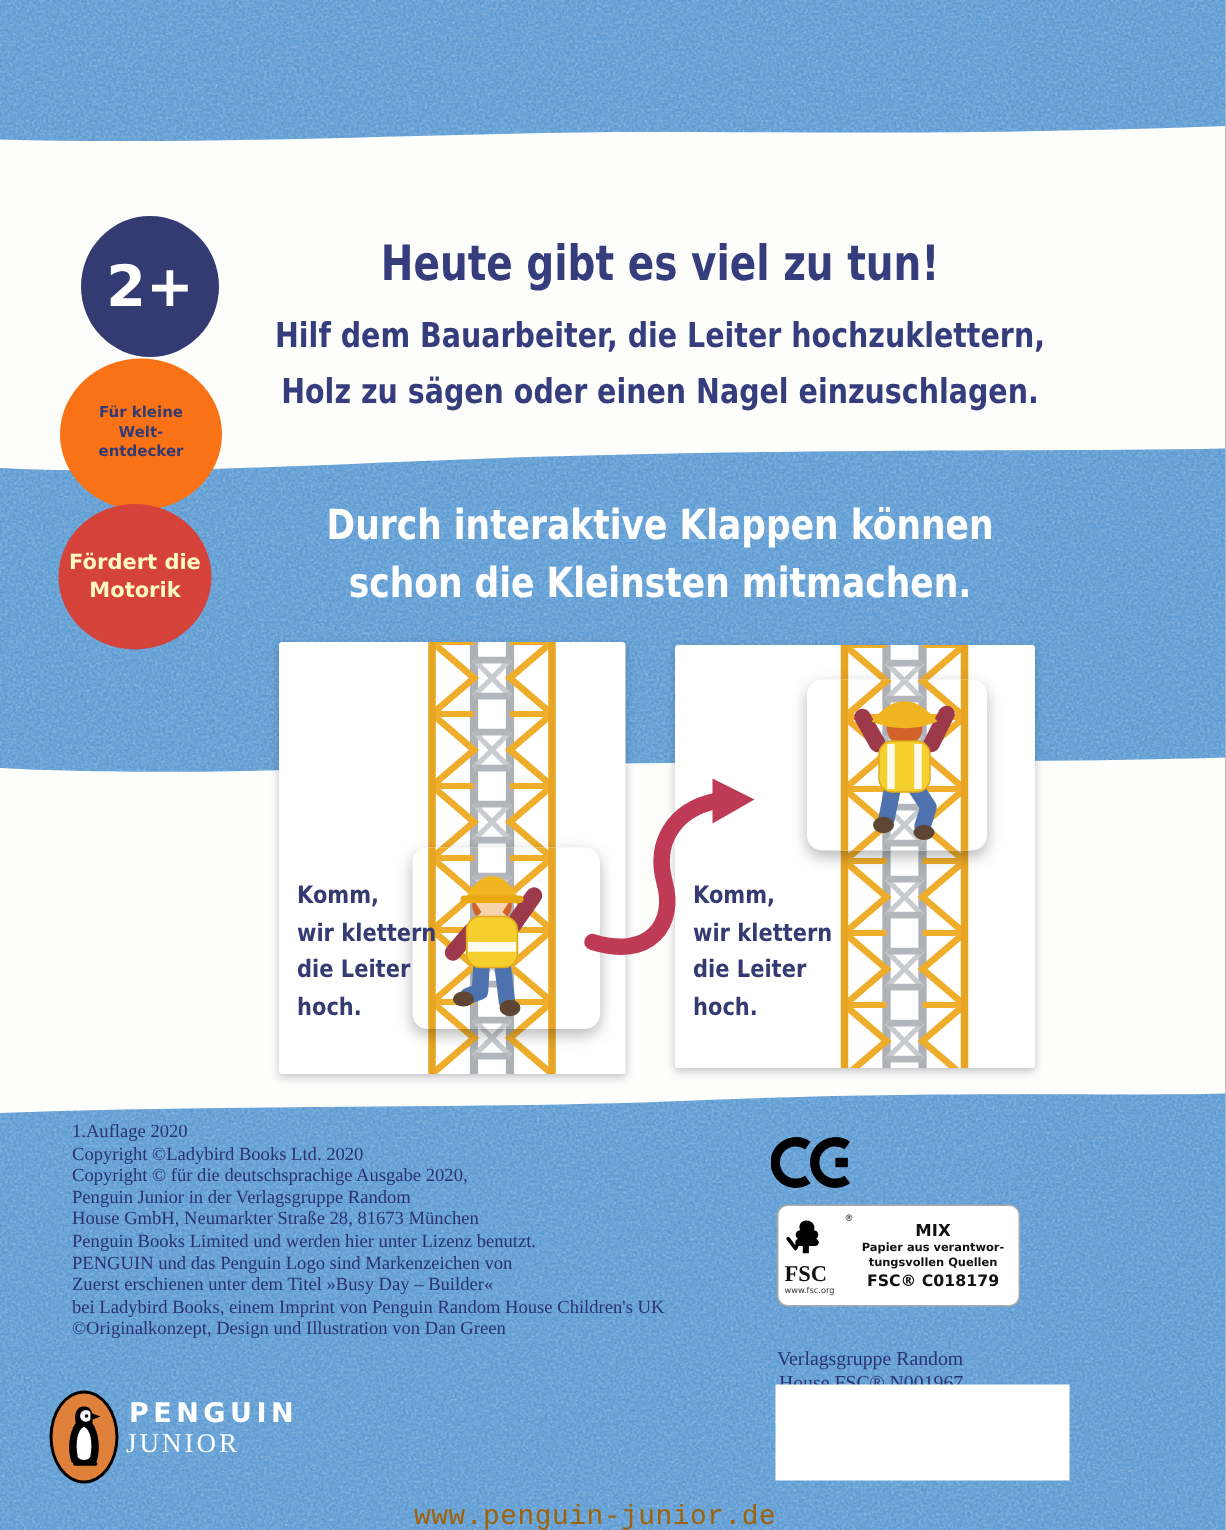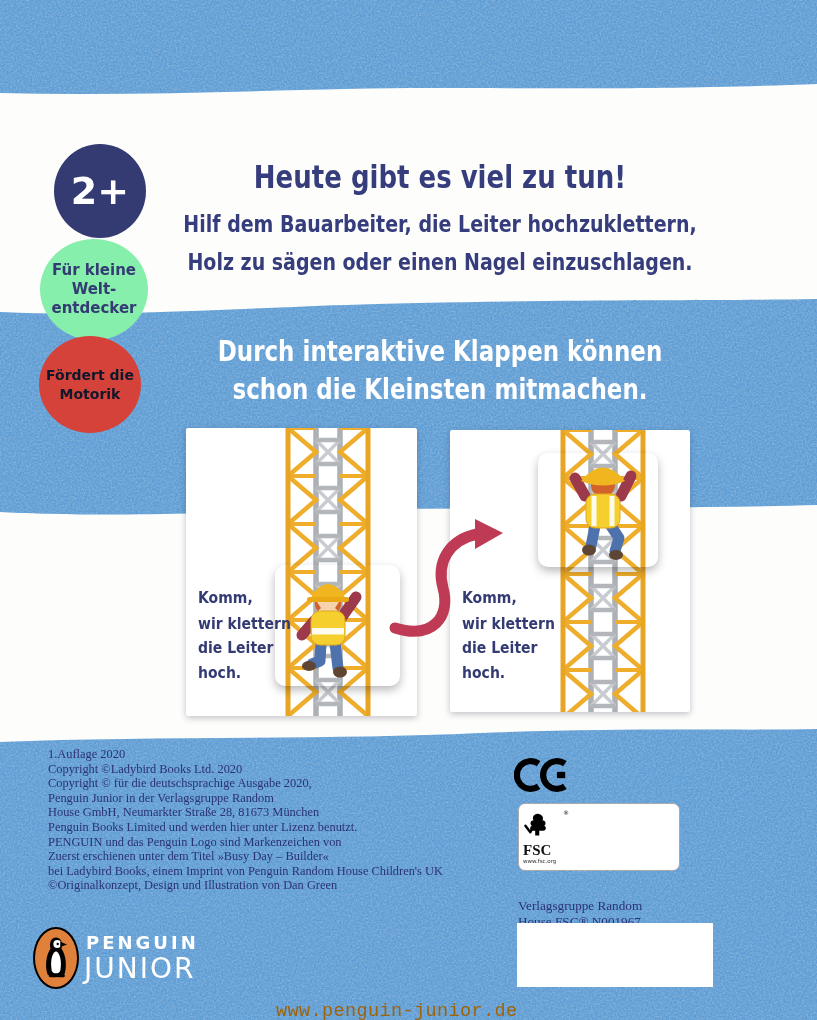--- a/index.html
+++ b/index.html
@@ -5,23 +5,23 @@
   html,body{margin:0;padding:0;background:#888;}
   .page{position:relative;width:817px;height:1020px;margin:0 auto;background:#fdfdfc;overflow:hidden;
         font-family:"DejaVu Sans",sans-serif;}
   .abs{position:absolute;}
   .preline{white-space:pre-line;}
 
   
   .badge{border-radius:50%;display:flex;align-items:center;justify-content:center;text-align:center;z-index:5;}
   .badge-age{left:54px;top:144px;width:92px;height:94px;background:#333b72;color:#fff;
              font-size:38px;font-weight:bold;}
-  .badge-explorer{left:40px;top:239px;width:108px;height:101px;background:#86efac;color:#333b72;
-             font-size:15px;font-weight:bold;line-height:1.28;}
-  .badge-motor{left:39px;top:336px;width:102px;height:97px;background:#d5423a;color:#0f172a;
+  .badge-explorer{left:40px;top:239px;width:108px;height:101px;background:#f97316;color:#333b72;
+             font-size:10px;font-weight:bold;line-height:1.28;}
+  .badge-motor{left:39px;top:336px;width:102px;height:97px;background:#d5423a;color:#fef9c3;
              font-size:14px;font-weight:bold;line-height:1.3;}
 
   
   .headline{left:120px;top:158px;width:640px;text-align:center;color:#363d7c;font-weight:bold;
             font-size:26px;transform:scaleY(1.25);transform-origin:50% 0;z-index:3;}
   .subline{left:100px;top:206px;width:680px;text-align:center;color:#363d7c;font-weight:bold;
             font-size:19px;line-height:1.62;transform:scaleY(1.2);transform-origin:50% 0;z-index:3;}
 
   
   .bandtext{left:100px;top:332px;width:680px;text-align:center;color:#fff;font-weight:bold;
@@ -48,27 +48,27 @@
              border-radius:7px;display:flex;align-items:center;z-index:3;box-sizing:border-box;padding:3px 4px;}
   .fsc-left{width:46px;text-align:left;color:#111;position:relative;}
   .fsc-acronym{font-family:"Liberation Serif",serif;font-weight:bold;font-size:15px;line-height:1;color:#111;}
   .fsc-url{font-size:5.5px;color:#333;}
   .fsc-reg{position:absolute;top:-2px;right:0px;font-size:6px;color:#111;}
   .fsc-right{flex:1;text-align:center;color:#111;}
   .fsc-mix{font-size:11px;font-weight:bold;}
   .fsc-claim{font-size:7.6px;font-weight:bold;line-height:1.2;}
   .fsc-code{font-size:10.5px;font-weight:bold;margin-top:2px;}
   .fsc-note{left:518px;top:898px;color:#2b3273;font-family:"Liberation Serif",serif;
-            font-size:13.2px;line-height:1.2;z-index:3;}
+            font-size:13.2px;line-height:1.2;z-index:3;text-align:right;}
 
   
   .logo-oval{left:33px;top:927px;width:46px;height:62px;background:#e0813b;border:2.5px solid #000;
              border-radius:50%;display:flex;align-items:center;justify-content:center;z-index:3;box-sizing:border-box;}
   .brand{left:86px;top:932px;color:#fff;font-weight:bold;font-size:18px;letter-spacing:3px;z-index:3;}
-  .brand-sub{left:84px;top:952px;color:#fff;font-weight:normal;font-size:28px;letter-spacing:2px;z-index:3;}
+  .brand-sub{left:84px;top:952px;color:#fff;font-weight:normal;font-size:18px;letter-spacing:2px;z-index:3;font-family:Liberation Serif, serif;}
   .website{left:276px;top:970px;color:#a16207;font-family:Liberation Mono, monospace;font-size:18.5px;
            letter-spacing:.4px;z-index:3;margin-top:31px;}
   .barcode-box{left:517px;top:923px;width:196px;height:64px;background:#fff;z-index:3;}
 </style>
 </head>
 <body>
 
 <div class="page">
 
   <svg width="0" height="0" style="position:absolute" aria-hidden="true">
@@ -241,20 +241,26 @@
   <div class="abs fsc-label">
     <div class="fsc-left">
       <span class="fsc-reg">®</span>
       <svg width="26" height="28" viewBox="0 0 32 34">
         <path d="M3 18 L9 26 L18 8" fill="none" stroke="#000" stroke-width="3" stroke-linecap="round" stroke-linejoin="round"></path>
         <path d="M18 3 C13 3 11 8 13 11 C9 11 8 16 11 18 C8 19 8 24 12 24 H15 V30 H20 V24 H25 C29 24 29 19 26 18 C29 16 28 11 24 11 C26 8 23 3 18 3 Z" fill="#000"></path>
       </svg>
       <div class="fsc-acronym">FSC</div>
       <div class="fsc-url">www.fsc.org</div>
     </div>
+    <div class="fsc-right">
+      <div class="fsc-mix">MIX</div>
+      <div class="fsc-claim">Papier aus verantwor-</div>
+      <div class="fsc-claim">tungsvollen Quellen</div>
+      <div class="fsc-code">FSC® C018179</div>
+    </div>
   </div>
 
   <div class="abs fsc-note">
     <div>Verlagsgruppe Random</div>
     <div>House FSC® N001967</div>
   </div>
 
   <div class="abs logo-oval">
     <svg width="34" height="52" viewBox="0 0 40 56">
       <path d="M20 4 C14 4 12 10 13.5 17 C8 25 7 38 10 47 C12 51 28 51 30 47 C33 38 32 25 26.5 17 C28 10 26 4 20 4 Z" fill="#000"></path>

